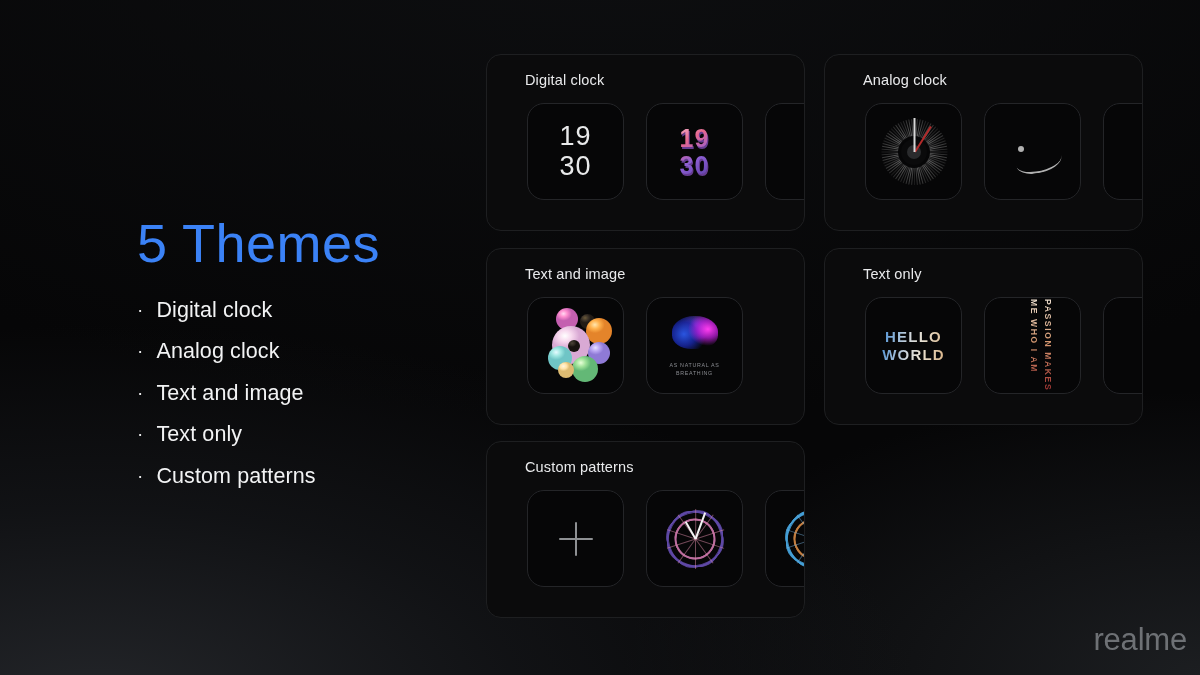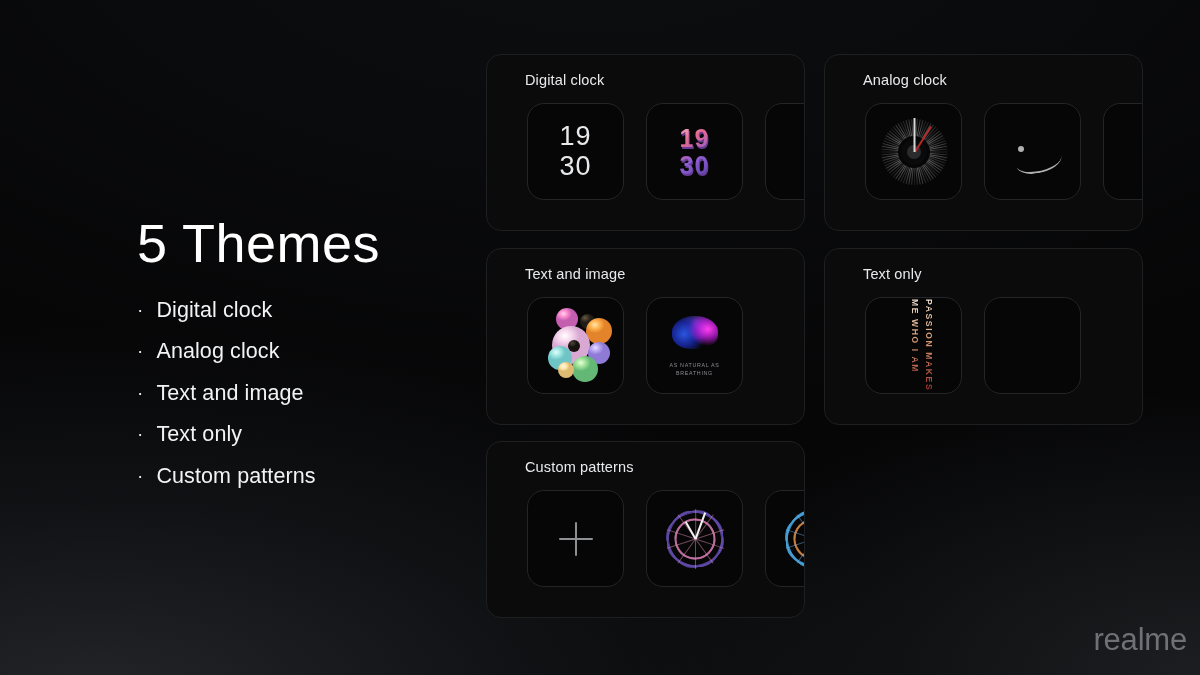--- a/index.html
+++ b/index.html
@@ -17,21 +17,21 @@
       radial-gradient(80% 70% at 100% 100%, #1c1e21 0%, rgba(12,13,15,0) 60%),
       radial-gradient(120% 110% at 50% -15%, #0e0f11 0%, #060607 70%);
     pointer-events:none;
   }
 
   
   .left {
     position:absolute; left:137px; top:215px; width:330px;
   }
   .headline {
-    font-size:54px; font-weight:400; color:#ffffff;
+    font-size:54px; font-weight:400; color:#3b82f6;
     letter-spacing:0.5px; line-height:1.05;
   }
   .bullets { margin-top:28px; }
   .bullet {
     display:flex; align-items:baseline; gap:13px;
     font-size:21.5px; color:#f2f3f4; line-height:1; margin-bottom:20px;
     letter-spacing:0.1px;
   }
   .bullet .dot { color:#e8e9ea; font-size:19px; transform:translateY(-1px); }
 
@@ -373,20 +373,26 @@
           </div>
         </div>
       </div>
     </div>
   </div>
 
   <div class="card" id="card-textonly">
     <div class="card-title">Text only</div>
     <div class="tiles">
       <div class="tile">
+        <div class="hw">
+          <div>HELLO</div>
+          <div>WORLD</div>
+        </div>
+      </div>
+      <div class="tile">
         <div class="vert-text">
           <div>PASSION MAKES</div>
           <div>ME WHO I AM</div>
         </div>
       </div>
       <div class="tile">
         
       </div>
     </div>
   </div>

